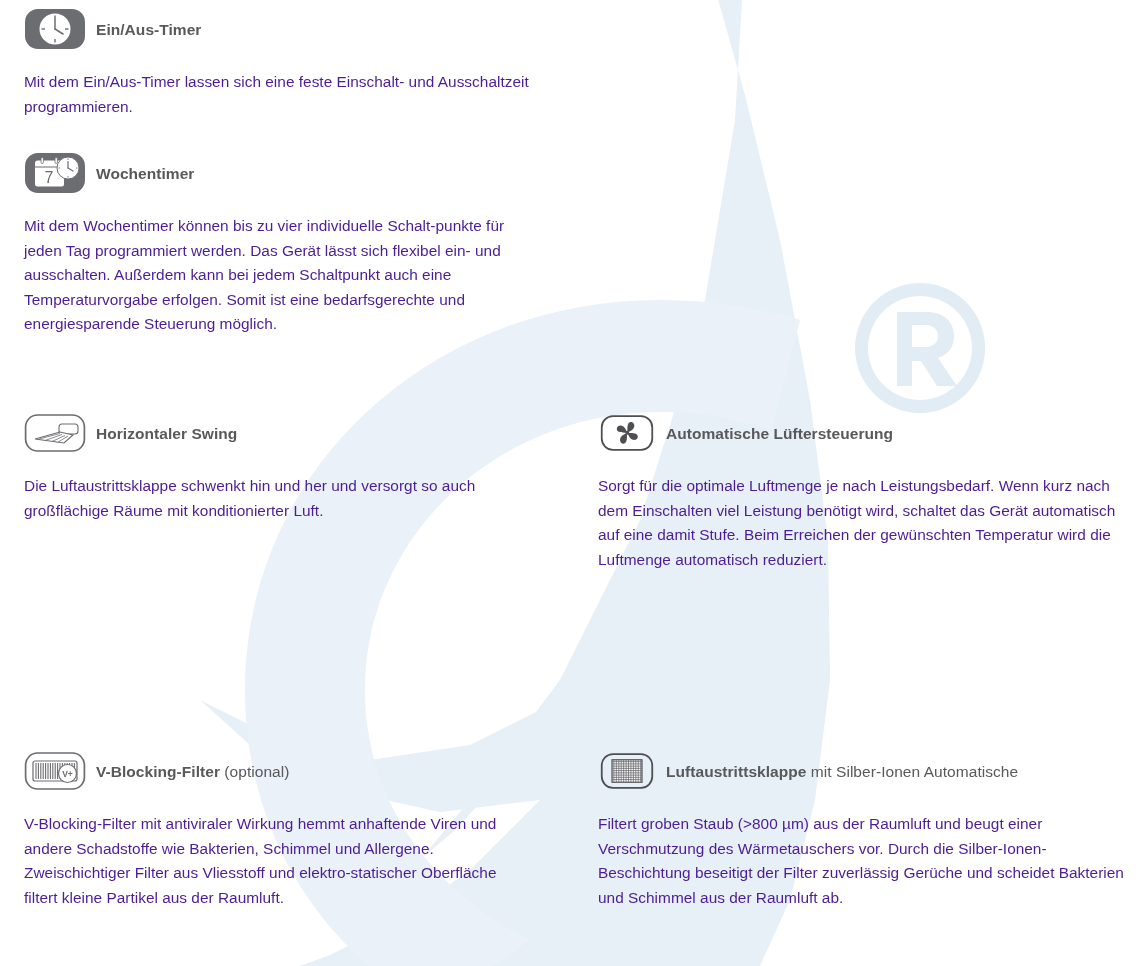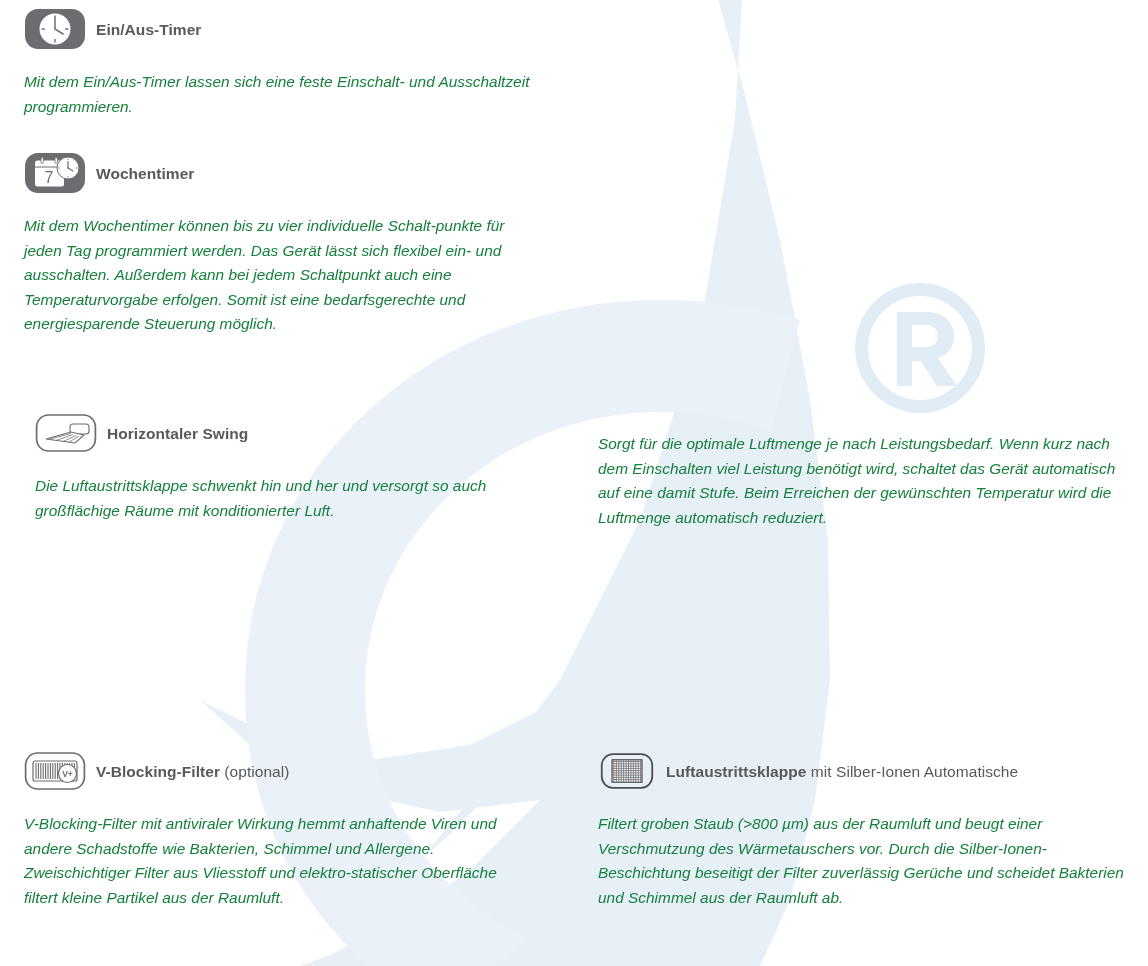--- a/index.html
+++ b/index.html
@@ -71,23 +71,22 @@
     letter-spacing: 0.05px;
     white-space: nowrap;
   }
   .feature-title b { font-weight: bold; }
   .feature-title .light { font-weight: normal; }
 
   .feature-body {
     margin-top: 20px;
     font-size: 15.4px;
     line-height: 24.5px;
-    color: #15803d;
+    color: #4c1d95;
     letter-spacing: 0.02px;
-    font-style: italic;
   }
 </style>
 </head>
 <body>
 
 <svg id="watermark" viewBox="0 0 1148 966" xmlns="http://www.w3.org/2000/svg" aria-hidden="true">
 
   <path fill="#e7eff7" d="M707 -40 L742 0 L735 120 L700 330 L640 520 L560 680 L470 800 L420 860 L455 830 L520 760 L560 700 L470 745 L370 760 L280 740 L200 700 L250 745 L340 790 L440 812 L540 800 L470 870 L400 920 L330 955 L300 966 L760 966 L790 900 L815 800 L830 680 L828 540 L810 400 L780 240 L745 95 Z"></path>
 
   <path fill="#eaf1f8" d="M660 300 C430 300 245 470 245 690 C245 830 318 945 430 1010 L530 940 C430 890 365 800 365 690 C365 535 498 412 660 412 C700 412 738 419 772 431 L800 320 C757 307 710 300 660 300 Z"></path>
@@ -138,21 +137,21 @@
           <line x1="34.5" y1="16" x2="36" y2="16" stroke="#6c6d70" stroke-width="0.9"></line>
           <line x1="52" y1="16" x2="53.5" y2="16" stroke="#6c6d70" stroke-width="0.9"></line>
         </svg>
         <div class="feature-title">
           <b>Wochentimer</b><span class="light"></span>
         </div>
       </div>
       <p class="feature-body">Mit dem Wochentimer können bis zu vier individuelle Schalt-punkte für jeden Tag programmiert werden. Das Gerät lässt sich flexibel ein- und ausschalten. Außerdem kann bei jedem Schaltpunkt auch eine Temperaturvorgabe erfolgen. Somit ist eine bedarfsgerechte und energiesparende Steuerung möglich.</p>
     </section>
 
-    <section class="feature" style="top:412px; width:510px;margin-left:11px;">
+    <section class="feature" style="top:412px; width:510px;">
       <div class="feature-head">
         <svg class="icon-box" viewBox="0 0 62 42">
           <rect x="1.6" y="3" width="58.8" height="36" rx="12" ry="12" fill="none" stroke="#6c6d70" stroke-width="1.7"></rect>
           <path d="M38 12 h13 a3 3 0 0 1 3 3 v4 a3 3 0 0 1 -3 3 h-13 a3 3 0 0 1 -3 -3 v-4 a3 3 0 0 1 3 -3 Z" fill="#ffffff" stroke="#6c6d70" stroke-width="1.1"></path>
           <path d="M36 20 L11 27 L40 31 L49 23 Z" fill="#ffffff" stroke="#6c6d70" stroke-width="1.1"></path>
           <path d="M36 21.5 L15 27" stroke="#6c6d70" stroke-width="0.8"></path>
           <path d="M38 22.5 L21 28.5" stroke="#6c6d70" stroke-width="0.8"></path>
           <path d="M41 23.5 L28 29.5" stroke="#6c6d70" stroke-width="0.8"></path>
           <path d="M44 24 L34 30.2" stroke="#6c6d70" stroke-width="0.8"></path>
         </svg>
@@ -198,20 +197,35 @@
         </div>
       </div>
       <p class="feature-body">V-Blocking-Filter mit antiviraler Wirkung hemmt anhaftende Viren und andere Schadstoffe wie Bakterien, Schimmel und Allergene. Zweischichtiger Filter aus Vliesstoff und elektro-statischer Oberfläche filtert kleine Partikel aus der Raumluft.</p>
     </section>
 
   </div>
 
   <div class="column right">
 
     <section class="feature" style="top:412px; width:534px;">
+      <div class="feature-head">
+        <svg class="icon-box" viewBox="0 0 62 42" style="width:58px; flex:0 0 58px;">
+          <rect x="4" y="3" width="54" height="36" rx="12" ry="12" fill="none" stroke="#4e4f52" stroke-width="1.9"></rect>
+          <g fill="#4e4f52">
+            <path d="M31 20.5 c-1.2 -4 -2.9 -6.6 -5.6 -7.3 -3 -0.8 -5.6 1.2 -5.3 3.8 0.3 2.6 3.6 4 10.9 3.5 Z"></path>
+            <path d="M31.6 20.2 c4 -1.3 6.5 -3.1 7.1 -5.8 0.7 -3 -1.3 -5.6 -3.9 -5.2 -2.6 0.4 -3.9 3.7 -3.2 11 Z"></path>
+            <path d="M31.6 21.1 c1.3 4 3 6.6 5.7 7.2 3 0.7 5.6 -1.3 5.2 -3.9 -0.4 -2.6 -3.7 -3.9 -10.9 -3.3 Z"></path>
+            <path d="M30.8 21.4 c-4 1.3 -6.5 3.1 -7.1 5.8 -0.7 3 1.3 5.6 3.9 5.2 2.6 -0.4 3.9 -3.7 3.2 -11 Z"></path>
+            <circle cx="31.2" cy="20.8" r="2.1"></circle>
+          </g>
+        </svg>
+        <div class="feature-title">
+          <b>Automatische Lüftersteuerung</b><span class="light"></span>
+        </div>
+      </div>
       <p class="feature-body">Sorgt für die optimale Luftmenge je nach Leistungsbedarf. Wenn kurz nach dem Einschalten viel Leistung benötigt wird, schaltet das Gerät automatisch auf eine damit Stufe. Beim Erreichen der gewünschten Temperatur wird die Luftmenge automatisch reduziert.</p>
     </section>
 
     <section class="feature" style="top:750px; width:534px;">
       <div class="feature-head">
         <svg class="icon-box" viewBox="0 0 62 42" style="width:58px; flex:0 0 58px;">
           <rect x="4" y="3" width="54" height="36" rx="12" ry="12" fill="none" stroke="#4e4f52" stroke-width="1.9"></rect>
           <rect x="15" y="9" width="32" height="24" fill="#ffffff" stroke="#4e4f52" stroke-width="1.3"></rect>
           <g stroke="#6c6d70" stroke-width="0.85">
             <line x1="17" y1="9" x2="17" y2="33"></line>

